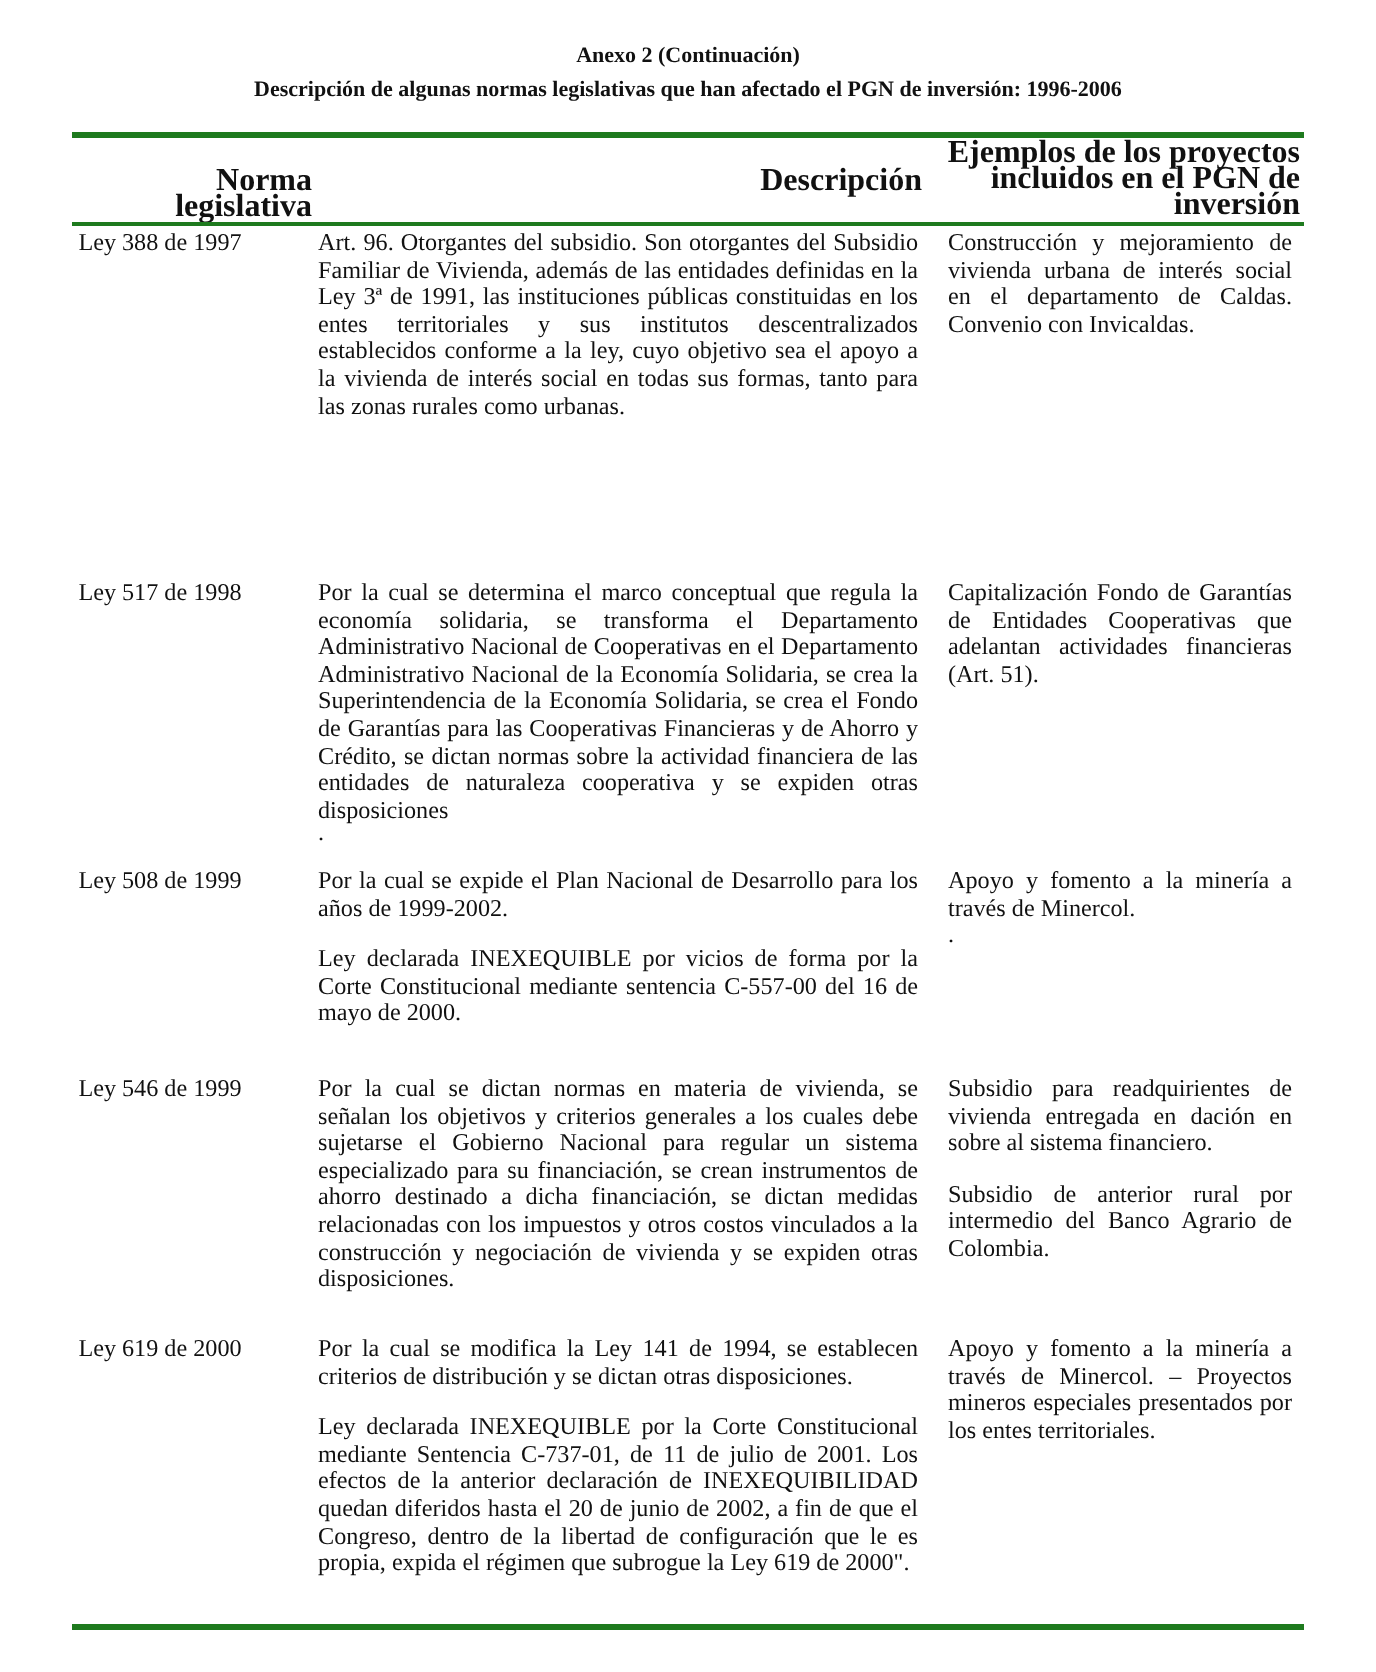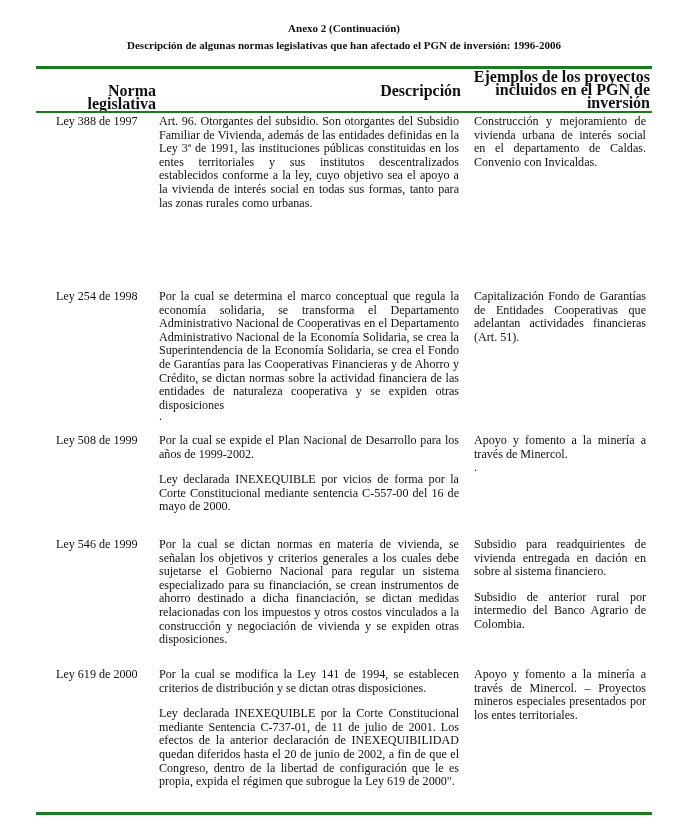--- a/index.html
+++ b/index.html
@@ -16,21 +16,21 @@
   .t2 { top: 37px; }
   .rule { position: absolute; left: 36px; width: 616px; background: #1e7a1e; }
   .rule-top { top: 66px; height: 3px; }
   .rule-head { top: 111px; height: 2px; }
   .rule-bottom { top: 812px; height: 3px; }
   .hdr { position: absolute; font-weight: bold; font-size: 16px; line-height: 13px; text-align: right; }
   .h1 { left: 36px; width: 120px; top: 84px; }
   .h2 { left: 156px; width: 305px; top: 84px; }
   .h3 { left: 470px; width: 180px; top: 70px; }
   .cell { position: absolute; font-size: 12.1px; line-height: 13.6px; text-align: justify; }
-  .norma { left: 56px; width: 112px; text-align: left; }
+  .norma { left: 24px; width: 112px; text-align: center; }
   .desc { left: 159px; width: 300px; }
   .ejem { left: 474px; width: 172px; }
   .cell p { margin: 0 0 12px 0; }
   .cell p:last-child { margin-bottom: 0; }
 </style>
 </head>
 <body>
 
 <div>
   <div class="title t1">Anexo 2 (Continuación)</div>
@@ -47,21 +47,21 @@
   <div class="cell norma" style="top:115px">Ley 388 de 1997</div>
   <div class="cell desc" style="top:115px">
     <p>Art. 96. Otorgantes del subsidio. Son otorgantes del Subsidio Familiar de Vivienda, además de las entidades definidas en la Ley 3ª de 1991, las instituciones públicas constituidas en los entes territoriales y sus institutos descentralizados establecidos conforme a la ley, cuyo objetivo sea el apoyo a la vivienda de interés social en todas sus formas, tanto para las zonas rurales como urbanas.</p>
   </div>
   <div class="cell ejem" style="top:115px">
     <p>Construcción y mejoramiento de vivienda urbana de interés social en el departamento de Caldas. Convenio con Invicaldas.</p>
   </div>
 </div>
 
 <div>
-  <div class="cell norma" style="top:290px">Ley 254 de 1998</div>
+  <div class="cell norma" style="top:290px">Ley 517 de 1998</div>
   <div class="cell desc" style="top:290px">
     <p style="margin-bottom:0">Por la cual se determina el marco conceptual que regula la economía solidaria, se transforma el Departamento Administrativo Nacional de Cooperativas en el Departamento Administrativo Nacional de la Economía Solidaria, se crea la Superintendencia de la Economía Solidaria, se crea el Fondo de Garantías para las Cooperativas Financieras y de Ahorro y Crédito, se dictan normas sobre la actividad financiera de las entidades de naturaleza cooperativa y se expiden otras disposiciones</p>
     <p style="line-height:9px">.</p>
   </div>
   <div class="cell ejem" style="top:290px">
     <p>Capitalización Fondo de Garantías de Entidades Cooperativas que adelantan actividades financieras (Art. 51).</p>
   </div>
 </div>
 
 <div>

